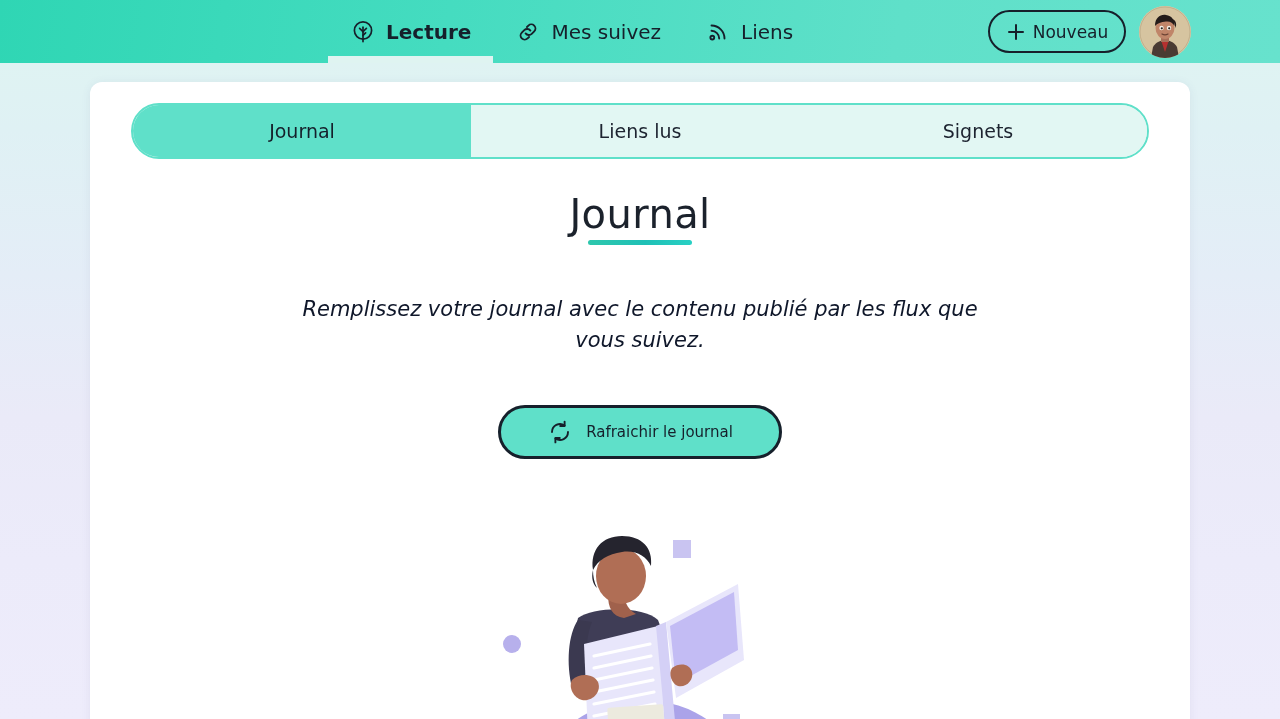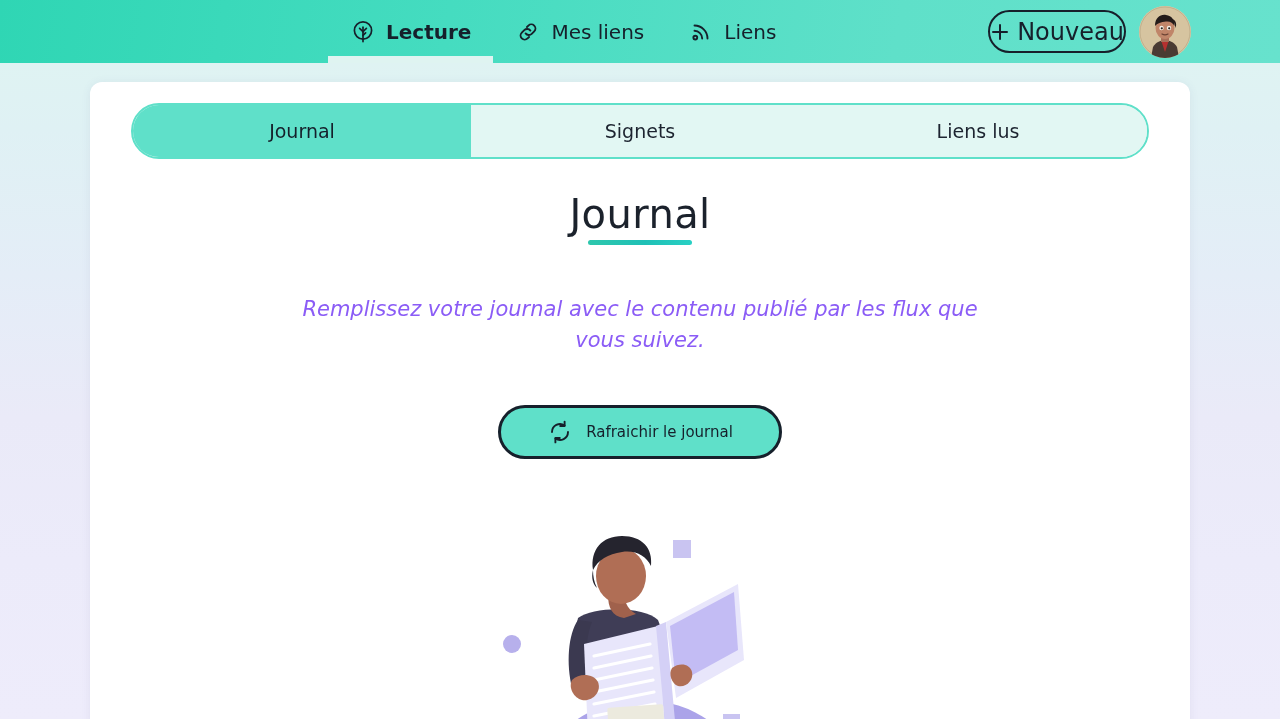--- a/index.html
+++ b/index.html
@@ -77,21 +77,21 @@
     height: 43px;
     border: 2px solid #16202b;
     border-radius: 22px;
     background: transparent;
     display: flex;
     align-items: center;
     justify-content: center;
     gap: 7px;
     cursor: pointer;
     color: #16202b;
-    font-size: 24px;
+    font-size: 17px;
     font-family: "DejaVu Sans", "Liberation Sans", sans-serif;
   }
   .plus-icon { width: 20px; height: 20px; display: block; }
 
   
   .avatar {
     position: absolute;
     left: 1139px;
     top: 6px;
     width: 52px;
@@ -169,21 +169,21 @@
 
   .subtitle {
     position: absolute;
     left: 190px;
     top: 212px;
     width: 720px;
     text-align: center;
     font-style: italic;
     font-size: 21px;
     line-height: 31px;
-    color: #8b5cf6;
+    color: #0f172a;
   }
 
   .refresh-btn {
     position: absolute;
     left: 408px;
     top: 323px;
     width: 284px;
     height: 54px;
     border: 3px solid #16202b;
     border-radius: 27px;
@@ -228,21 +228,21 @@
       <span class="nav-label">Lecture</span>
     </div>
 
     <div class="nav-item">
       <span class="nav-icon-wrap">
         <svg class="nav-icon" viewBox="0 0 26 26" fill="none" stroke="#16202b" stroke-width="1.9" stroke-linecap="round" stroke-linejoin="round">
           <path d="M10.6 14.4a4.1 4.1 0 0 0 6.1.45l2.5-2.5a4.1 4.1 0 0 0-5.8-5.8l-1.45 1.44"></path>
           <path d="M15.4 11.6a4.1 4.1 0 0 0-6.1-.45l-2.5 2.5a4.1 4.1 0 0 0 5.8 5.8l1.44-1.44"></path>
         </svg>
       </span>
-      <span class="nav-label">Mes liens</span>
+      <span class="nav-label">Mes suivez</span>
     </div>
 
     <div class="nav-item">
       <span class="nav-icon-wrap">
         <svg class="nav-icon" viewBox="0 0 26 26" fill="none" stroke="#16202b" stroke-width="1.9" stroke-linecap="round" stroke-linejoin="round">
           <path d="M6.5 6.5a13 13 0 0 1 13 13"></path>
           <path d="M6.5 11.8a7.7 7.7 0 0 1 7.7 7.7"></path>
           <circle cx="7.3" cy="18.6" r="1.9"></circle>
         </svg>
       </span>
@@ -285,24 +285,24 @@
   </div>
 </div>
 
 <div class="card">
 
   <div class="tabs">
     <div class="tab active">
       <span>Journal</span>
     </div>
     <div class="tab">
+      <span>Liens lus</span>
+    </div>
+    <div class="tab">
       <span>Signets</span>
-    </div>
-    <div class="tab">
-      <span>Liens lus</span>
     </div>
   </div>
 
   <h1 class="page-title">Journal</h1>
   <div class="title-underline"></div>
 
   <p class="subtitle">Remplissez votre journal avec le contenu publié par les flux que vous suivez.</p>
 
   <button class="refresh-btn">
     <span>

